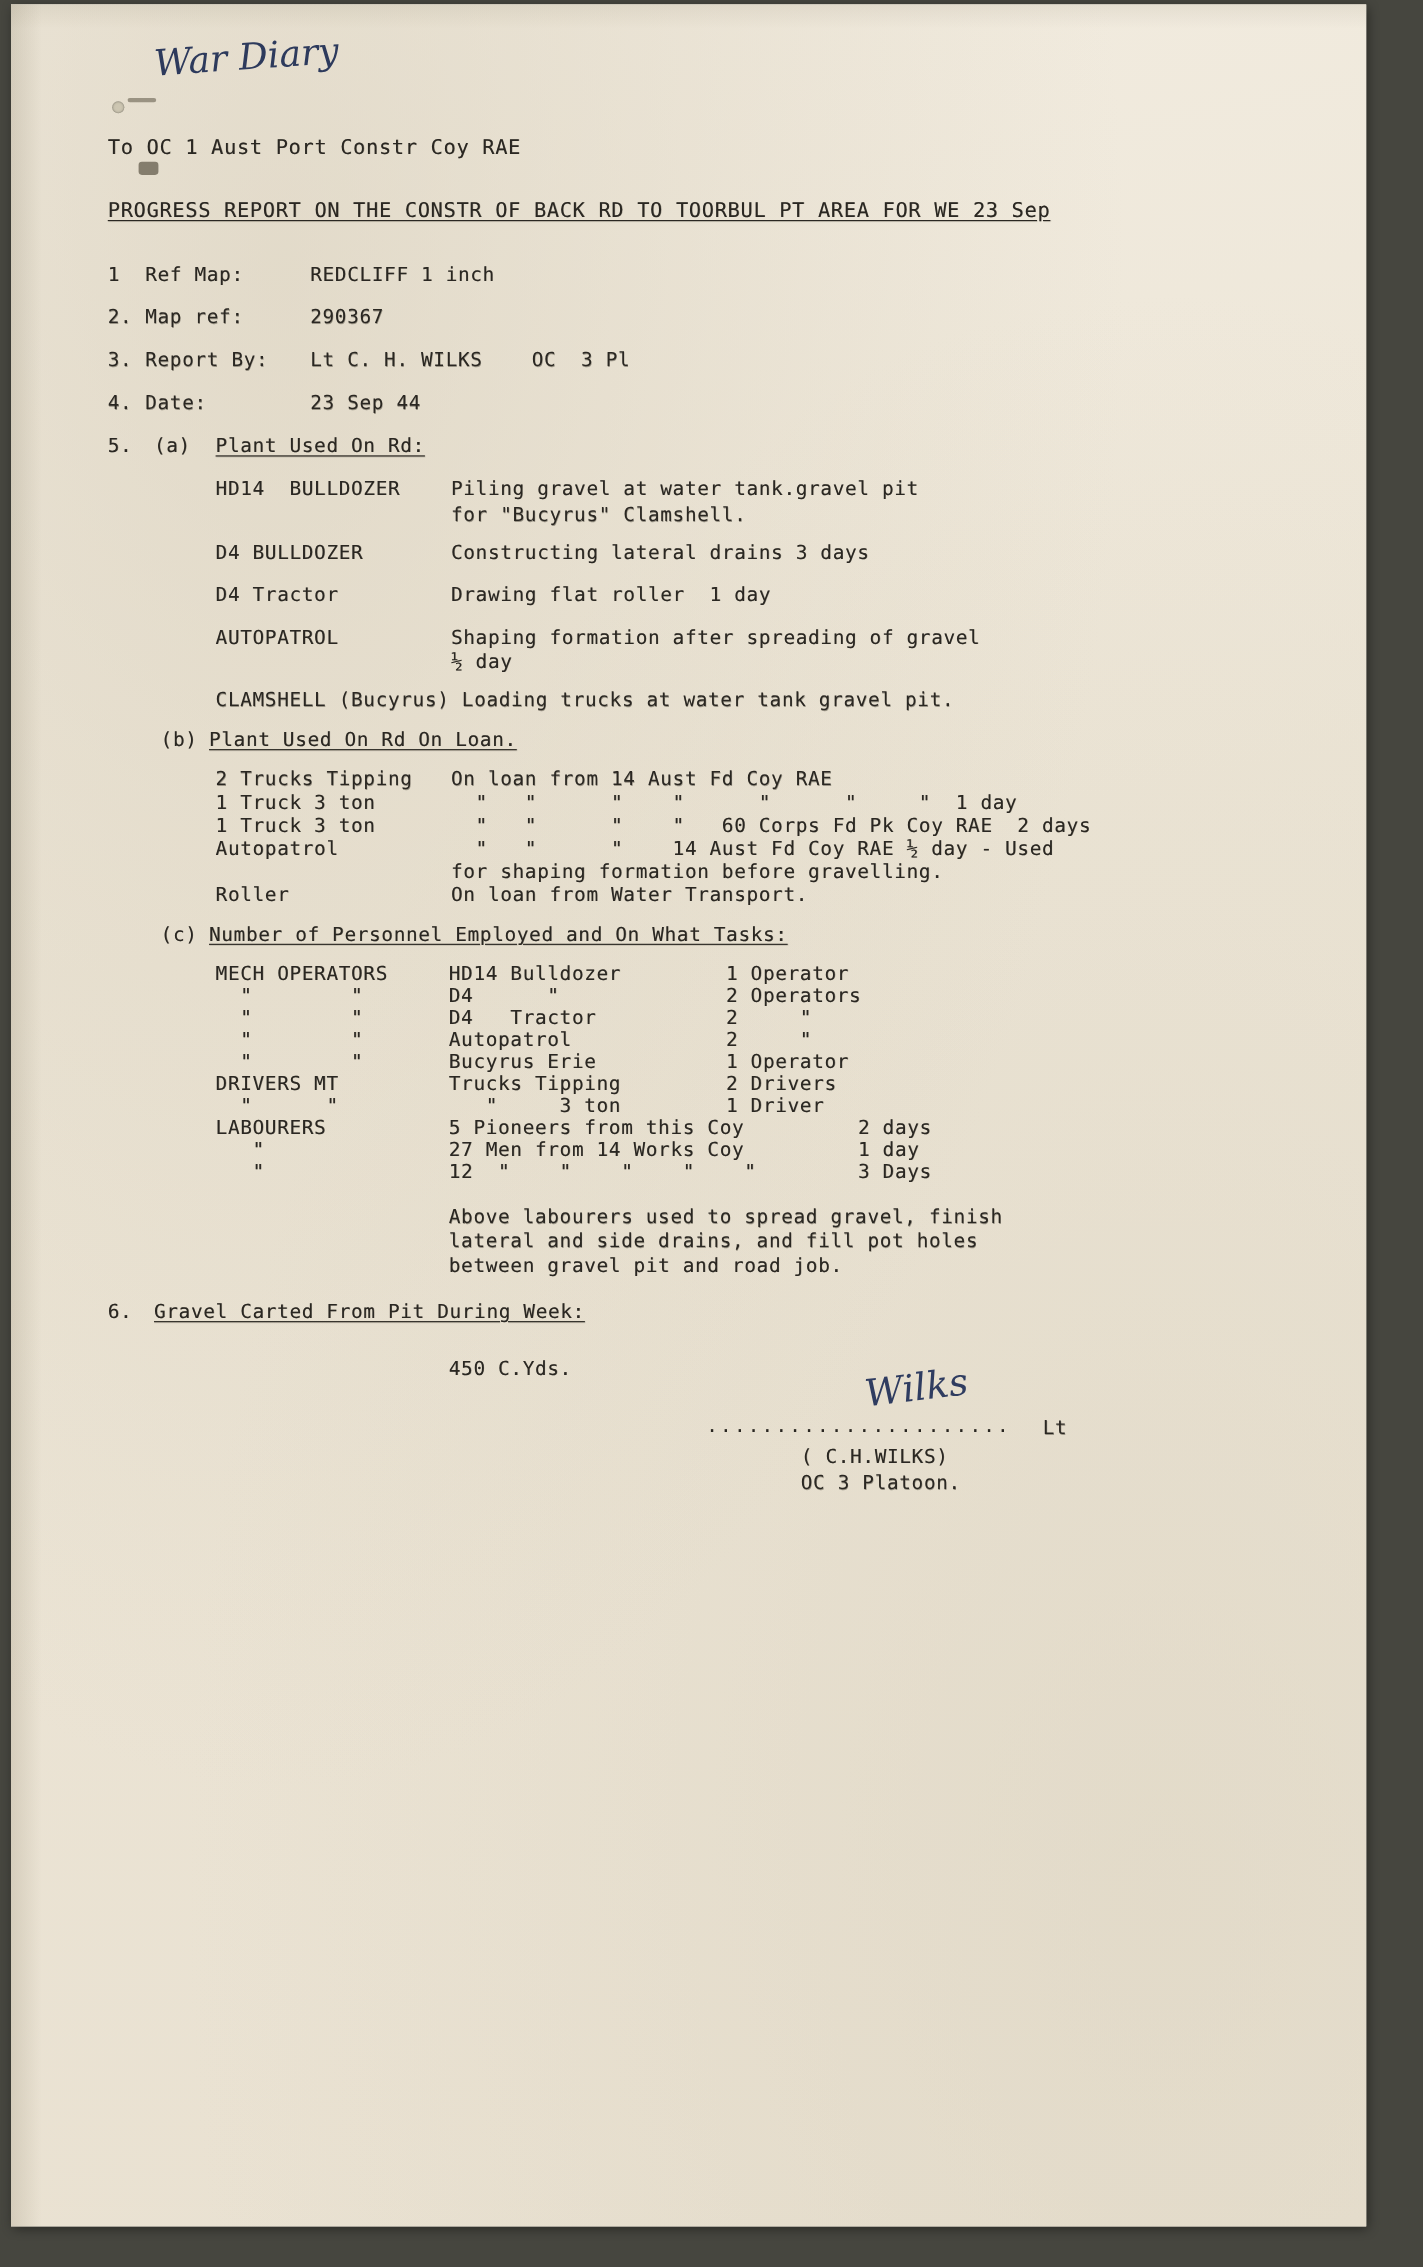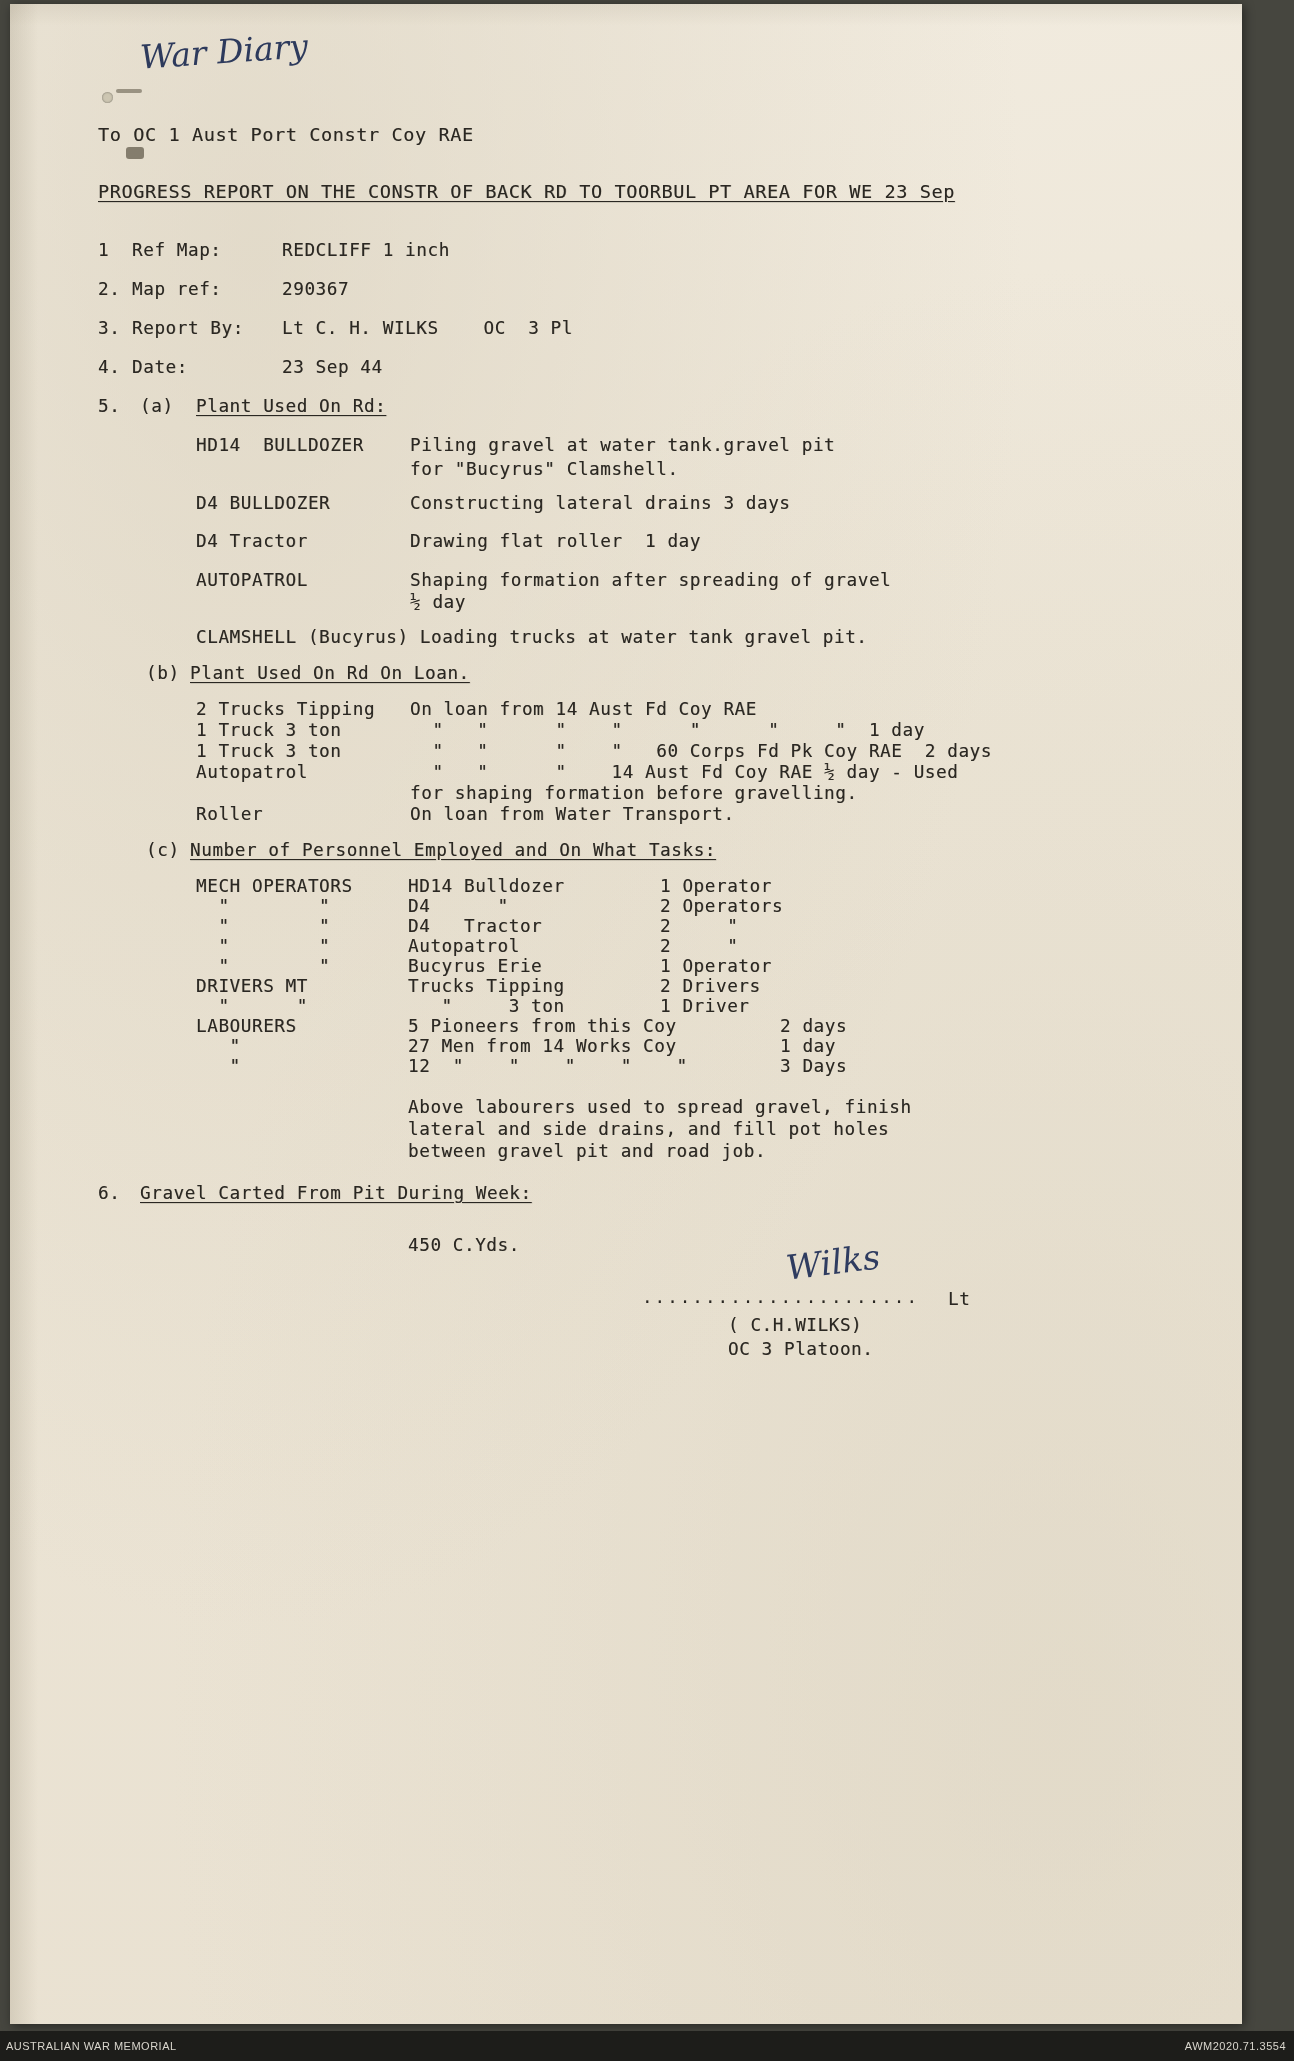--- a/index.html
+++ b/index.html
@@ -237,18 +237,14 @@
     <div class="typed" style="left:398px; top:1228px;">450 C.Yds.</div>
 
     <div class="sig">Wilks</div>
     <div class="dots">......................</div>
     <div class="typed" style="left:938px; top:1282px;">Lt</div>
     <div class="typed" style="left:718px; top:1308px;">( C.H.WILKS)</div>
     <div class="typed" style="left:718px; top:1332px;">OC 3 Platoon.</div>
 
   </div>
 
-  <div class="footer-bar">
-    <span class="footer-left">AUSTRALIAN WAR MEMORIAL</span>
-    <span class="footer-right">AWM2020.71.3554</span>
-  </div>
 
 </div>
 
 </body></html>

